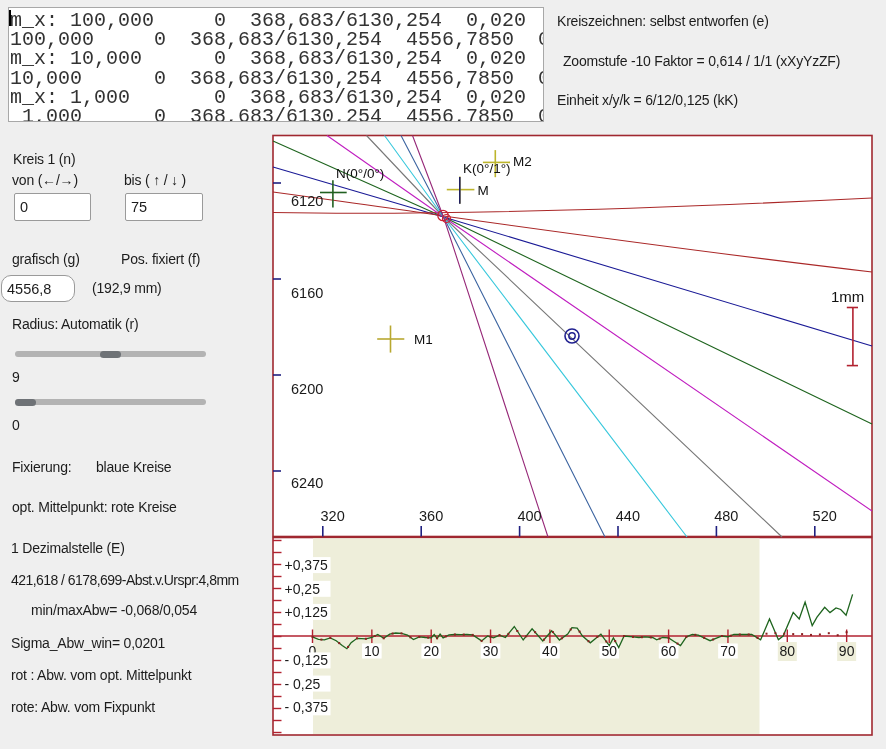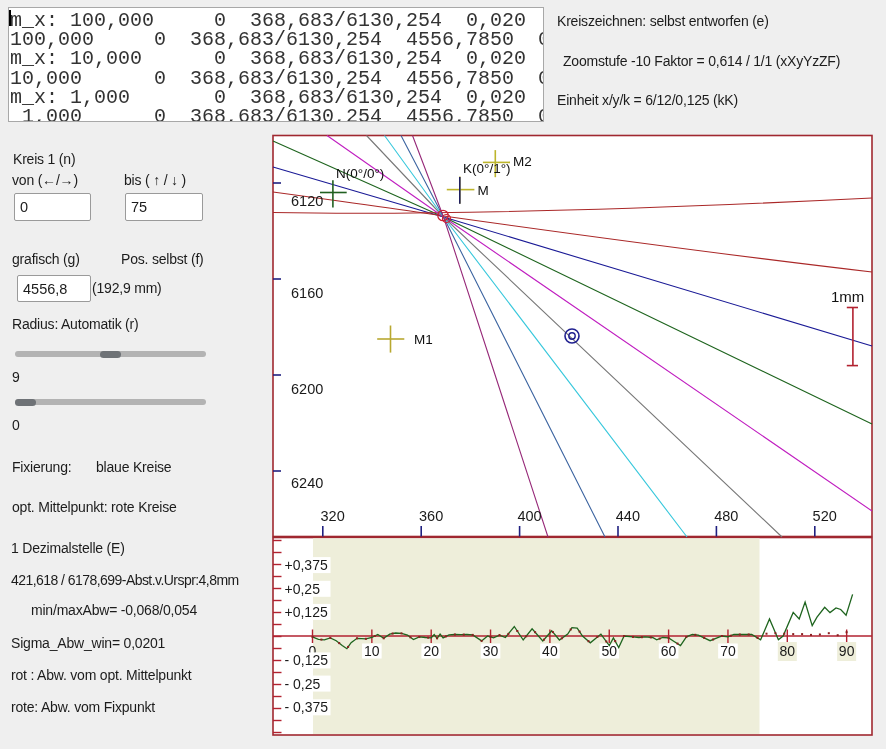--- a/index.html
+++ b/index.html
@@ -28,22 +28,22 @@
 <div class="lbl" style="left:557px;top:13px;">Kreiszeichnen: selbst entworfen (e)</div>
 <div class="lbl" style="left:563px;top:53px;text-align:center;">Zoomstufe -10 Faktor = 0,614 / 1/1 (xXyYzZF)</div>
 <div class="lbl" style="left:557px;top:92px;">Einheit x/y/k = 6/12/0,125 (kK)</div>
 
 <div class="lbl" style="left:13px;top:151px;">Kreis 1 (n)</div>
 <div class="lbl" style="left:12px;top:172px;">von (←/→)</div>
 <div class="lbl" style="left:124px;top:172px;">bis ( ↑ / ↓ )</div>
 <div class="inp" style="left:14px;top:193px;width:70px;height:26px;">0</div>
 <div class="inp" style="left:125px;top:193px;width:71px;height:26px;">75</div>
 <div class="lbl" style="left:12px;top:251px;">grafisch (g)</div>
-<div class="lbl" style="left:121px;top:251px;">Pos. selbst (f)</div>
-<div class="inp" style="left:17px;top:275px;width:67px;height:25px;">4556,8</div>
+<div class="lbl" style="left:121px;top:251px;">Pos. fixiert (f)</div>
+<div class="inp" style="left:1px;top:275px;width:67px;height:25px;border-radius:10px;">4556,8</div>
 <div class="lbl" style="left:92px;top:280px;">(192,9 mm)</div>
 <div class="lbl" style="left:12px;top:316px;">Radius: Automatik (r)</div>
 <div class="track" style="left:15px;top:351px;width:191px;"></div>
 <div class="thumb" style="left:100px;top:350.5px;"></div>
 <div class="lbl" style="left:12px;top:369px;">9</div>
 <div class="track" style="left:15px;top:399px;width:191px;"></div>
 <div class="thumb" style="left:15px;top:398.5px;"></div>
 <div class="lbl" style="left:12px;top:417px;">0</div>
 <div class="lbl" style="left:12px;top:459px;">Fixierung:</div>
 <div class="lbl" style="left:96px;top:459px;">blaue Kreise</div>

